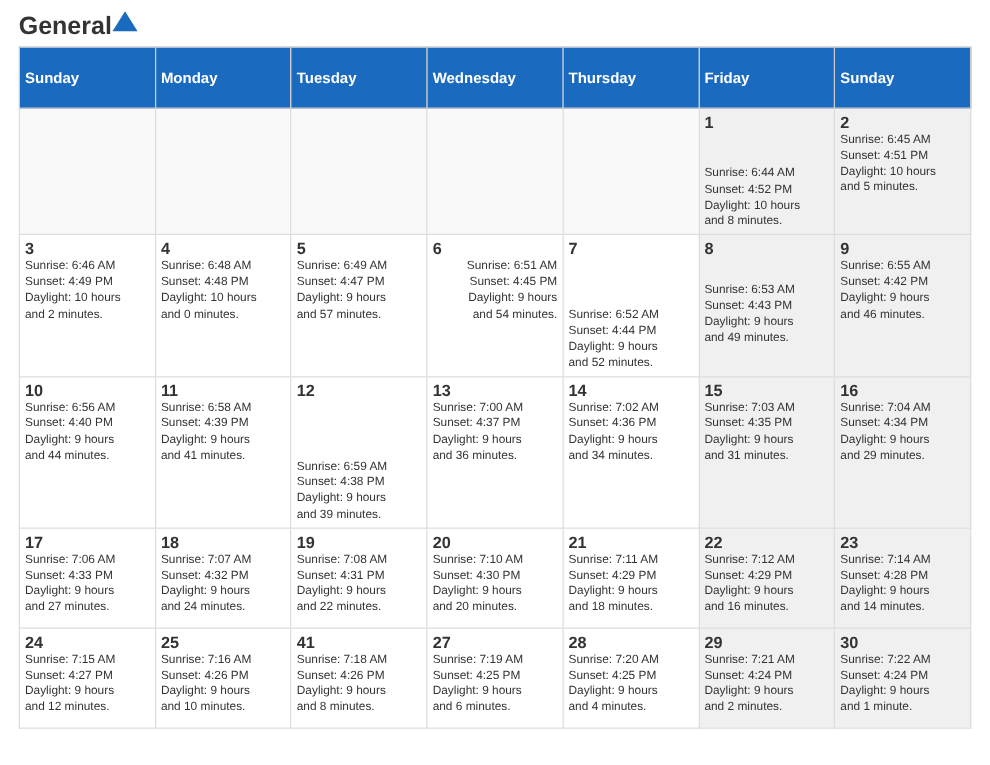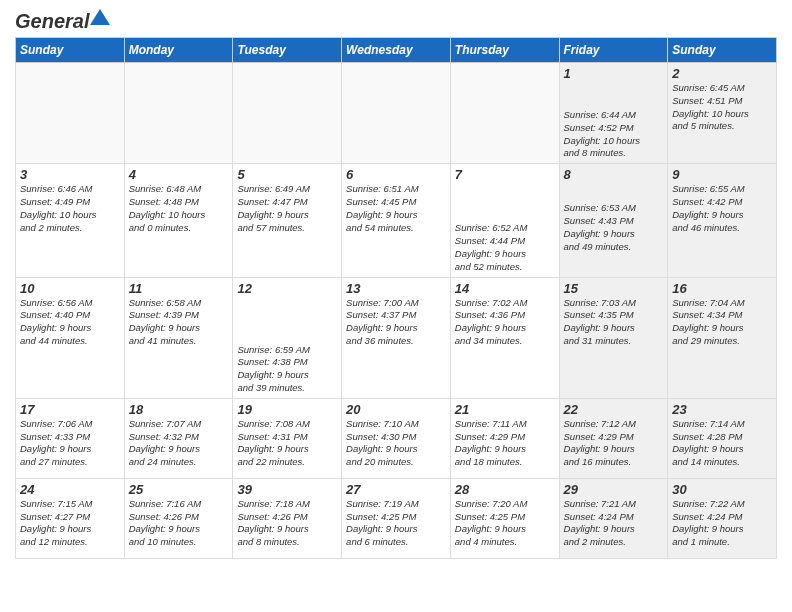--- a/index.html
+++ b/index.html
@@ -6,21 +6,20 @@
     body {
       font-family: Arial, sans-serif;
       background: #fff;
       width: 792px;
       height: 612px;
       overflow: hidden;
     }
     .container {
       width: 788px;
       padding: 10px 15px 5px 15px;
-      font-style: italic;
     }
     .header {
       display: flex;
       justify-content: space-between;
       align-items: flex-start;
       margin-bottom: 8px;
     }
     .logo {
       display: flex;
       flex-direction: column;
@@ -43,21 +42,21 @@
     table {
       width: 762px;
       border-collapse: collapse;
       table-layout: fixed;
     }
     th {
       background-color: #1a6bbf;
       color: white;
       font-size: 12px;
       font-weight: bold;
-      padding: 5px 4px;
+      padding: 17px 4px;
       text-align: left;
       border: 1px solid #ccc;
     }
     td {
       vertical-align: top;
       border: 1px solid #ddd;
       padding: 3px 4px;
       height: 80px;
       font-size: 9.5px;
       color: #333;
@@ -153,21 +152,21 @@
           </td>
           <td>
             <span class="day-num">5</span>
             <div class="day-info" style="white-space: pre-line;">Sunrise: 6:49 AM
 Sunset: 4:47 PM
 Daylight: 9 hours
 and 57 minutes.</div>
           </td>
           <td>
             <span class="day-num">6</span>
-            <div class="day-info" style="white-space: pre-line;">Sunrise: 6:51 AM
+            <div class="day-info" style="white-space: pre-line; text-align: right;">Sunrise: 6:51 AM
 Sunset: 4:45 PM
 Daylight: 9 hours
 and 54 minutes.</div>
           </td>
           <td>
             <span class="day-num">7</span>
             <div class="day-info" style="white-space: pre-line; margin-top: 40px;">Sunrise: 6:52 AM
 Sunset: 4:44 PM
 Daylight: 9 hours
 and 52 minutes.</div>
@@ -298,21 +297,21 @@
 and 12 minutes.</div>
           </td>
           <td>
             <span class="day-num">25</span>
             <div class="day-info" style="white-space: pre-line;">Sunrise: 7:16 AM
 Sunset: 4:26 PM
 Daylight: 9 hours
 and 10 minutes.</div>
           </td>
           <td>
-            <span class="day-num">39</span>
+            <span class="day-num">41</span>
             <div class="day-info" style="white-space: pre-line;">Sunrise: 7:18 AM
 Sunset: 4:26 PM
 Daylight: 9 hours
 and 8 minutes.</div>
           </td>
           <td>
             <span class="day-num">27</span>
             <div class="day-info" style="white-space: pre-line;">Sunrise: 7:19 AM
 Sunset: 4:25 PM
 Daylight: 9 hours

